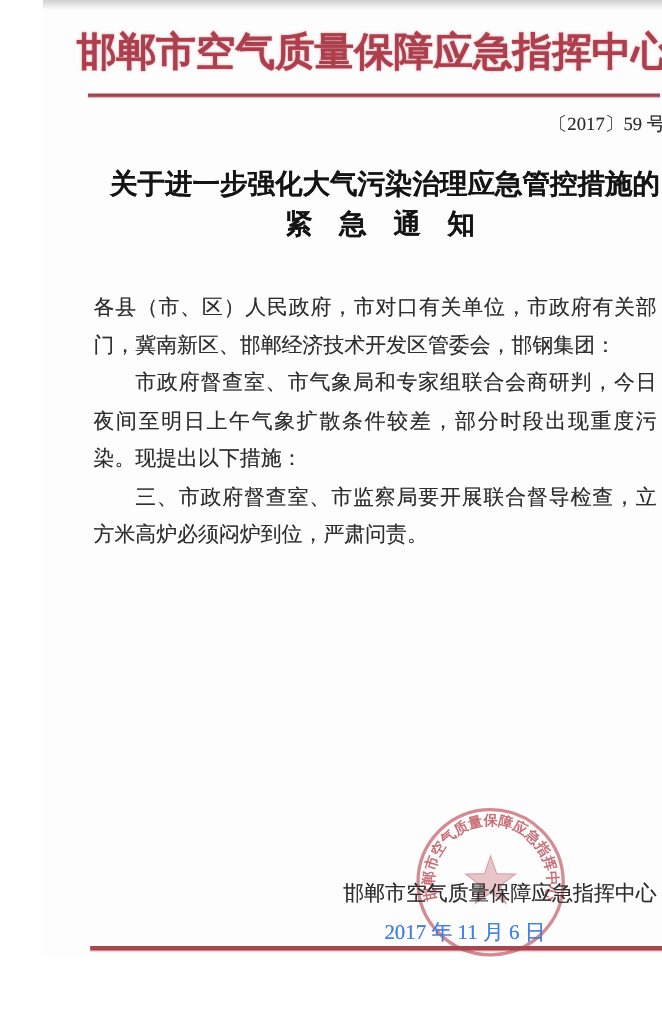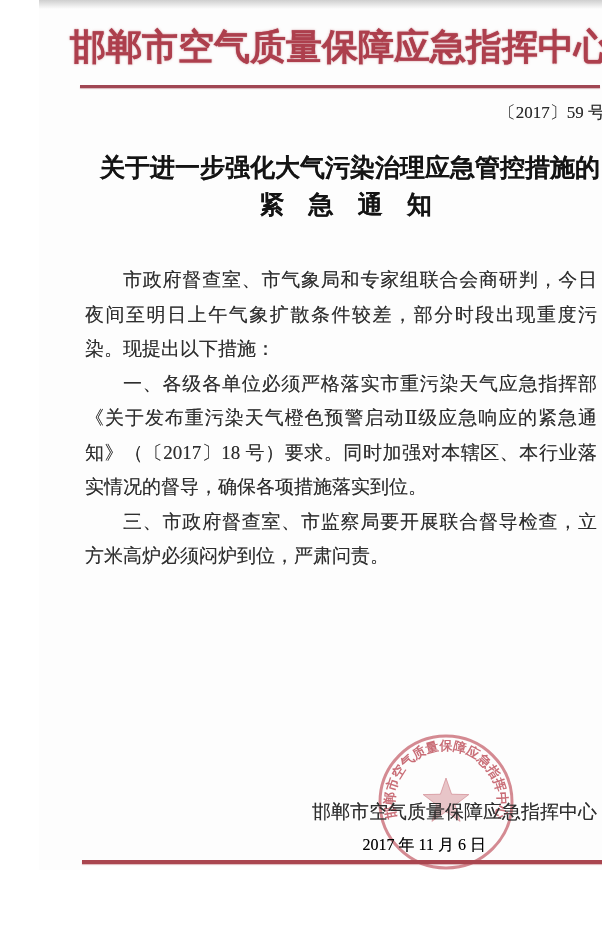--- a/index.html
+++ b/index.html
@@ -41,22 +41,22 @@
     text-align:justify;
     text-shadow:0 0 .5px rgba(46,46,46,.55);
   }
   .body-text p{margin:0;}
   .body-text p.ind{text-indent:2em;}
   .sig-org{
     position:absolute;top:799px;right:44px;
     font-size:19px;color:#2e2e2e;text-shadow:0 0 .5px rgba(46,46,46,.55);
   }
   .sig-date{
-    position:absolute;top:835px;right:155px;
-    font-size:16px;color:#000000;text-shadow:0 0 .5px rgba(46,46,46,.55);
+    position:absolute;top:835px;right:145px;
+    font-size:19px;color:#3b82f6;text-shadow:0 0 .5px rgba(46,46,46,.55);
   }
   .seal{
     position:absolute;left:332px;top:727px;width:150px;height:150px;
     filter:blur(.4px);opacity:.85;
   }
   .seal text{
     font-family:"Liberation Serif","DejaVu Serif",serif;
     font-size:13px;font-weight:bold;fill:#c05560;
   }
   .bottom-rule{
@@ -74,22 +74,22 @@
   <div class="org-name">邯郸市空气质量保障应急指挥中心</div>
 
   <div class="red-rule"></div>
 
   <div class="doc-no">〔2017〕59 号</div>
 
   <div class="title l1">关于进一步强化大气污染治理应急管控措施的</div>
   <div class="title l2">紧 急 通 知</div>
 
   <div class="body-text">
+    <p>各县（市、区）人民政府，市对口有关单位，市政府有关部门，冀南新区、邯郸经济技术开发区管委会，邯钢集团：</p>
     <p class="ind">市政府督查室、市气象局和专家组联合会商研判，今日夜间至明日上午气象扩散条件较差，部分时段出现重度污染。现提出以下措施：</p>
-    <p class="ind">一、各级各单位必须严格落实市重污染天气应急指挥部《关于发布重污染天气橙色预警启动Ⅱ级应急响应的紧急通知》（〔2017〕18 号）要求。同时加强对本辖区、本行业落实情况的督导，确保各项措施落实到位。</p>
     <p class="ind">三、市政府督查室、市监察局要开展联合督导检查，立方米高炉必须闷炉到位，严肃问责。</p>
   </div>
 
   <svg class="seal" viewBox="0 0 150 150" xmlns="http://www.w3.org/2000/svg">
     <circle cx="75" cy="75" r="66" fill="none" stroke="#c05560" stroke-width="3" stroke-opacity="0.8"></circle>
     <path id="sealArc" d="M 26.1 92.8 A 52 52 0 1 1 123.9 92.8" fill="none"></path>
     <text>
       <textPath href="#sealArc" startOffset="2">邯郸市空气质量保障应急指挥中心</textPath>
     </text>
     <polygon points="75,51 80.6,67.2 97.8,67.6 84.1,78 89.1,94.4 75,84.6 60.9,94.4 65.9,78 52.2,67.6 69.4,67.2" fill="#c76b74" fill-opacity="0.45" stroke="#bd5a64" stroke-opacity="0.55" stroke-width="1"></polygon>

